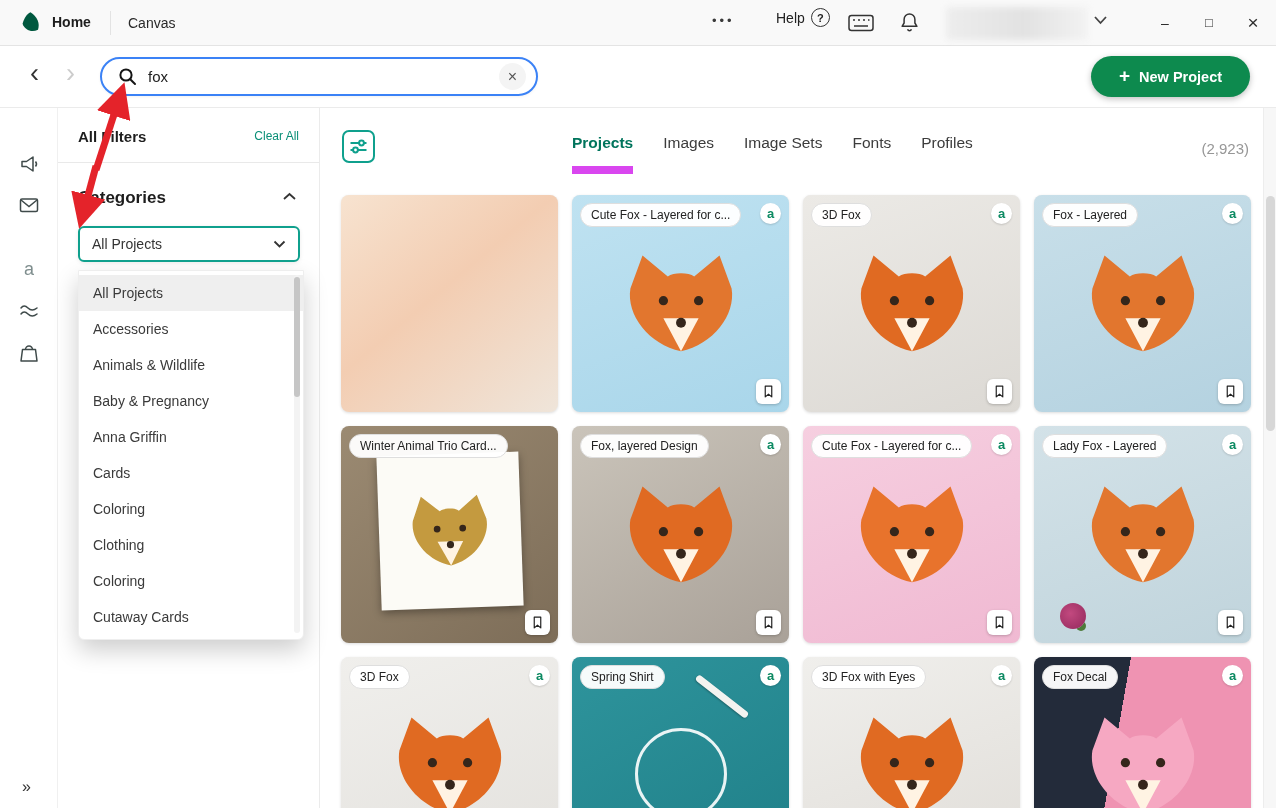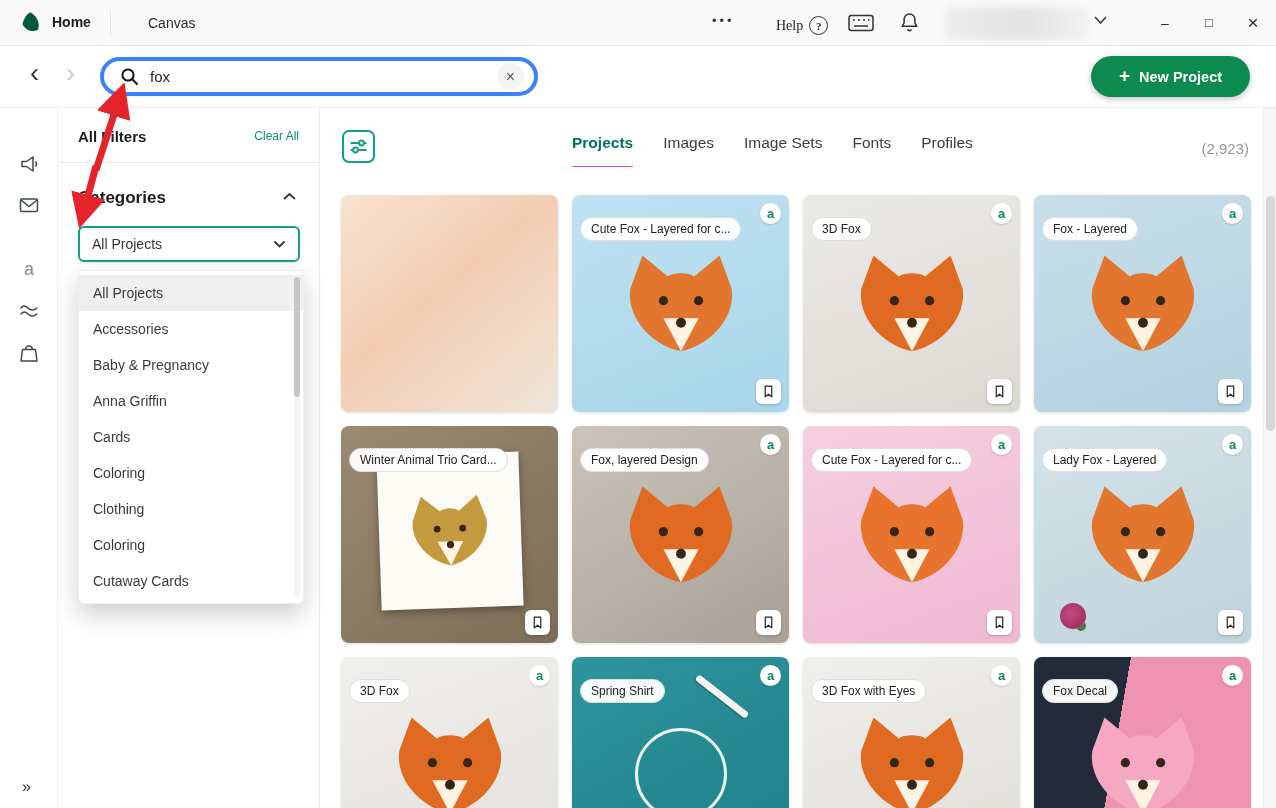--- a/index.html
+++ b/index.html
@@ -8,38 +8,38 @@
     position:relative; overflow:hidden; background:#fff;
     font-family:"Liberation Sans", sans-serif; color:#222;
     outline:1px solid #b0b0b0;
   }
 
   
   .titlebar { position:absolute; top:0; left:0; right:0; height:46px; background:#f9f9f9; border-bottom:1px solid #e4e4e4; }
   .logo { position:absolute; left:18px; top:10px; width:25px; height:25px; }
   .home-label { position:absolute; left:52px; top:14px; font-size:14px; font-weight:bold; color:#1d1d1d; }
   .tb-divider { position:absolute; left:110px; top:11px; width:1px; height:24px; background:#e3e3e3; }
-  .canvas-label { position:absolute; left:148px; top:15px; font-size:14px; color:#2a2a2a; }
+  .canvas-label { position:absolute; left:128px; top:15px; font-size:14px; color:#2a2a2a; }
   .ellipsis { position:absolute; left:712px; top:13px; font-size:13px; letter-spacing:3px; color:#3a3a3a; }
-  .help-wrap { position:absolute; left:776px; top:16px; display:flex; align-items:center; gap:6px; font-size:14px; color:#222;font-family:Liberation Serif, serif; }
+  .help-wrap { position:absolute; left:776px; top:8px; display:flex; align-items:center; gap:6px; font-size:14px; color:#222; }
   .q-circle { width:19px; height:19px; border:1.5px solid #333; border-radius:50%; display:flex; align-items:center; justify-content:center; font-size:11px; font-weight:bold; }
   .kbd-icon { position:absolute; left:848px; top:14px; }
   .bell-icon { position:absolute; left:898px; top:11px; }
   .user-blur { position:absolute; left:946px; top:7px; width:142px; height:33px; background:linear-gradient(90deg,#ededed,#e2e2e2 55%,#f2f2f2); border-radius:3px; filter:blur(3px); }
   .user-chevron { position:absolute; left:1093px; top:15px; }
   .win-btn { position:absolute; top:0; width:44px; height:45px; display:flex; align-items:center; justify-content:center; font-size:14px; color:#2e2e2e; }
   .win-min { left:1143px; }
   .win-max { left:1187px; font-size:13px; }
   .win-close { left:1231px; font-size:19px; }
 
   
   .toolbar { position:absolute; top:46px; left:0; right:0; height:62px; background:#fff; border-bottom:1px solid #ebebeb; }
   .nav-back { position:absolute; left:30px; top:12px; font-size:27px; color:#333; }
   .nav-fwd  { position:absolute; left:66px; top:12px; font-size:27px; color:#ccc; }
-  .searchbox { position:absolute; left:100px; top:11px; width:438px; height:39px; border:4px solid #3b82f6; border-radius:20px; background:#fff; display:flex; align-items:center; padding:0 10px 0 16px; box-shadow:0 1px 3px rgba(0,0,0,.05); }
+  .searchbox { position:absolute; left:100px; top:11px; width:438px; height:39px; border:2px solid #3b82f6; border-radius:20px; background:#fff; display:flex; align-items:center; padding:0 10px 0 16px; box-shadow:0 1px 3px rgba(0,0,0,.05); }
   .searchbox input { border:none; outline:none; flex:1; margin-left:11px; font-size:15px; color:#222; font-family:"Liberation Sans",sans-serif; background:transparent; }
   .search-clear { width:27px; height:27px; border-radius:50%; background:#f4f4f4; display:flex; align-items:center; justify-content:center; font-size:16px; color:#555; }
   .new-project { position:absolute; left:1091px; top:10px; width:159px; height:41px; border-radius:21px; background:#0d8a4e; color:#fff; display:flex; align-items:center; justify-content:center; gap:9px; font-size:14.5px; font-weight:bold; box-shadow:0 2px 6px rgba(0,0,0,.25); }
   .np-plus { font-size:19px; font-weight:bold; margin-top:-2px; }
 
   
   .rail { position:absolute; left:0; top:108px; width:58px; height:700px; background:#fff; border-right:1px solid #f0f0f0; }
   .rail-icon { position:absolute; left:18px; width:22px; height:22px; }
   .rail-expand { position:absolute; left:22px; bottom:12px; font-size:16px; color:#333; }
 
@@ -56,26 +56,26 @@
   .menu-item { height:36px; line-height:36px; padding-left:14px; font-size:14px; color:#3a3a3a; white-space:nowrap; }
   .menu-item.selected { background:#efefef; }
   .menu-track { position:absolute; right:3px; top:4px; bottom:6px; width:6px; background:#f3f3f3; border-radius:3px; }
   .menu-thumb { position:absolute; right:3px; top:6px; width:6px; height:120px; background:#c6c6c6; border-radius:3px; }
 
   
   .main { position:absolute; left:320px; top:108px; width:943px; height:700px; background:#fff; }
   .filter-btn { position:absolute; left:22px; top:22px; width:33px; height:33px; border:2px solid #0fa08d; border-radius:7px; display:flex; align-items:center; justify-content:center; background:#fff; }
   .tabs { position:absolute; left:252px; top:26px; display:flex; gap:30px; font-size:15.5px; }
   .tab { padding-bottom:14px; color:#3c3c3c; }
-  .tab.active { color:#00745c; font-weight:bold; border-bottom:1px solid #d946ef; }
+  .tab.active { color:#00745c; font-weight:bold; border-bottom:8px solid #d946ef; }
   .count { position:absolute; right:14px; top:32px; font-size:15px; color:#979797; }
   .grid { position:absolute; left:21px; top:87px; display:grid; grid-template-columns:repeat(4,217px); gap:14px; }
   .card { width:217px; height:217px; border-radius:8px; position:relative; overflow:hidden; box-shadow:0 1px 3px rgba(0,0,0,.14); background:#eee; }
   .thumb { position:absolute; inset:0; }
-  .chip { position:absolute; top:22px; left:8px; background:rgba(255,255,255,.96); border:1px solid #dedede; border-radius:13px; padding:4px 10px; font-size:12px; color:#222; white-space:nowrap; max-width:165px; overflow:hidden; }
+  .chip { position:absolute; top:8px; left:8px; background:rgba(255,255,255,.96); border:1px solid #dedede; border-radius:13px; padding:4px 10px; font-size:12px; color:#222; white-space:nowrap; max-width:165px; overflow:hidden; }
   .badge { position:absolute; top:8px; right:8px; width:21px; height:21px; border-radius:50%; background:#fff; color:#0c8a62; font-size:13px; font-weight:bold; display:flex; align-items:center; justify-content:center; box-shadow:0 1px 2px rgba(0,0,0,.15); }
   .bookmark { position:absolute; bottom:8px; right:8px; width:25px; height:25px; border-radius:6px; background:#fff; display:flex; align-items:center; justify-content:center; box-shadow:0 1px 3px rgba(0,0,0,.22); }
   .fox { position:absolute; left:50%; top:50%; transform:translate(-50%,-50%); width:132px; height:110px; }
   .mini-card { position:absolute; left:38px; top:28px; width:142px; height:154px; background:#fcfbf6; box-shadow:0 3px 8px rgba(0,0,0,.35); transform:rotate(-2deg); }
   .mini-card .fox { width:96px; height:80px; }
   .rose { position:absolute; left:26px; bottom:14px; width:26px; height:26px; border-radius:50%; background:radial-gradient(circle at 40% 40%, #c2497f, #93295c); box-shadow:8px 10px 0 -8px #4d7a3a; }
   .wreath { position:absolute; left:50%; top:54%; transform:translate(-50%,-50%); width:92px; height:92px; border:3px solid rgba(255,255,255,.9); border-radius:50%; }
   .pen { position:absolute; left:118px; top:36px; width:64px; height:7px; border-radius:4px; background:#f3f3f0; transform:rotate(38deg); box-shadow:0 1px 2px rgba(0,0,0,.3); }
 
   
@@ -168,20 +168,21 @@
   <div class="cat-select">
     <span class="val">All Projects</span>
     <svg width="13" height="8" viewBox="0 0 13 8">
       <polyline points="1.5,1.5 6.5,6.5 11.5,1.5" fill="none" stroke="#333" stroke-width="1.8"></polyline>
     </svg>
   </div>
   <div class="menu">
     <div id="menu-items">
         <div class="menu-item selected">All Projects</div>
         <div class="menu-item">Accessories</div>
+        <div class="menu-item">Animals &amp; Wildlife</div>
         <div class="menu-item">Baby &amp; Pregnancy</div>
         <div class="menu-item">Anna Griffin</div>
         <div class="menu-item">Cards</div>
         <div class="menu-item">Coloring</div>
         <div class="menu-item">Clothing</div>
         <div class="menu-item">Coloring</div>
         <div class="menu-item">Cutaway Cards</div>
       </div>
     <div class="menu-track"></div>
     <div class="menu-thumb"></div>

